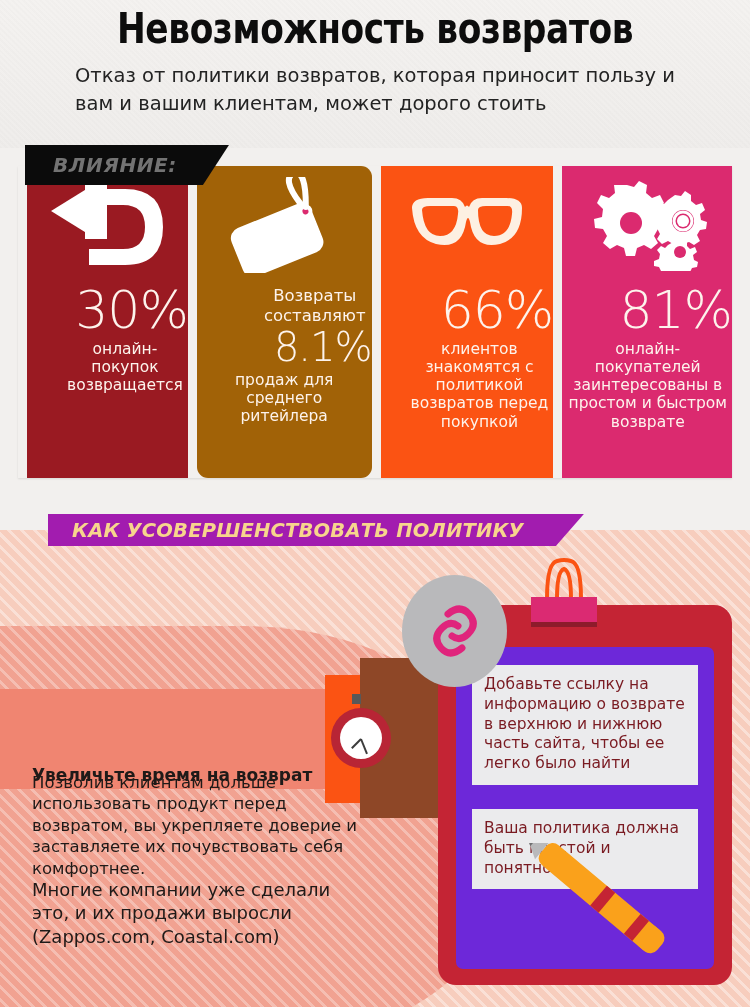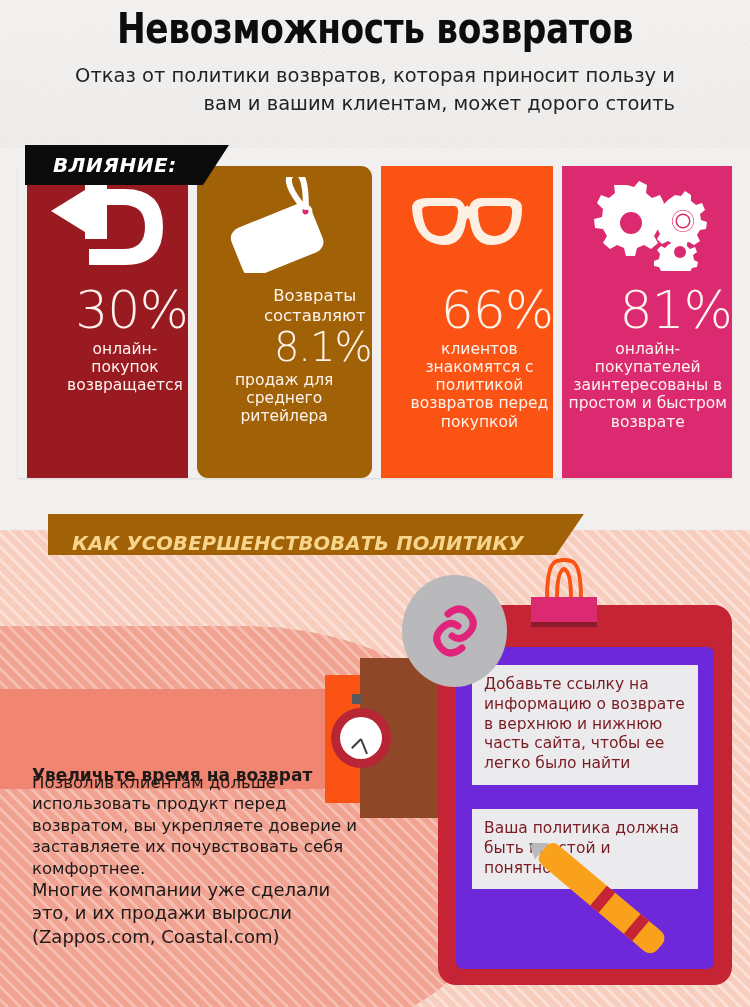--- a/index.html
+++ b/index.html
@@ -18,21 +18,21 @@
       linear-gradient(#f4f2f0,#efedeb);
   }
   .title{
     position:absolute;left:0;top:6px;width:750px;text-align:center;
     font-family:"DejaVu Sans","Liberation Sans",sans-serif;
     font-weight:bold;font-size:43px;line-height:1.05;color:#0d0d0d;
     letter-spacing:-0.5px;transform:scaleX(0.80);transform-origin:50% 50%;
     white-space:nowrap;
   }
   .subtitle{
-    position:absolute;left:75px;top:62px;width:600px;text-align:right;
+    position:absolute;left:75px;top:62px;width:600px;text-align:left;
     font-size:19.5px;line-height:1.42;color:#232323;
   }
 
   
   .stats{
     position:absolute;left:18px;top:166px;width:714px;height:312px;
     display:flex;box-shadow:0 1px 2px rgba(0,0,0,0.10);
   }
   .col{position:relative;height:100%;box-sizing:border-box;overflow:hidden;
        display:flex;flex-direction:column;align-items:flex-end;margin-left:9px;}
@@ -57,42 +57,42 @@
   }
 
   
   .banner-black{
     position:absolute;left:25px;top:145px;height:40px;z-index:6;
     background:#0b0b0b;padding:0 52px 0 28px;
     display:flex;align-items:center;
     clip-path:polygon(0 0, 100% 0, calc(100% - 26px) 100%, 0 100%);
   }
   .banner-black span{
-    color:#ffffff;font-style:italic;font-weight:bold;font-size:20px;
+    color:#737373;font-style:italic;font-weight:bold;font-size:20px;
     letter-spacing:0.6px;white-space:nowrap;
   }
 
   
   .sec2{
     position:absolute;left:0;top:530px;width:750px;height:477px;overflow:hidden;
     background:
       repeating-linear-gradient(45deg, rgba(255,255,255,0.38) 0 3px, rgba(255,255,255,0) 3px 9px),
       #f7cdbd;
   }
   .blob{
     position:absolute;left:-60px;top:96px;width:560px;height:430px;
     background:
       repeating-linear-gradient(45deg, rgba(255,255,255,0.30) 0 3px, rgba(255,255,255,0) 3px 9px),
       #f1a291;
     border-radius:0 46% 52% 0/ 0 40% 40% 0;
   }
   .banner-pink{
-    position:absolute;left:48px;top:514px;height:41px;z-index:7;
-    background:#a16207;padding:0 60px 0 24px;
-    display:flex;align-items:flex-end;
+    position:absolute;left:48px;top:514px;height:32px;z-index:7;
+    background:#a21caf;padding:0 60px 0 24px;
+    display:flex;align-items:center;
     clip-path:polygon(0 0, 100% 0, calc(100% - 28px) 100%, 0 100%);
   }
   .banner-pink span{
     color:#f7d58d;font-style:italic;font-weight:bold;font-size:19.5px;
     letter-spacing:0.2px;white-space:nowrap;
   }
 
   
   .sleeve{position:absolute;left:0px;top:159px;width:330px;height:100px;background:#f08571;}
   .watchband{position:absolute;left:325px;top:145px;width:50px;height:128px;background:#fb5313;}

